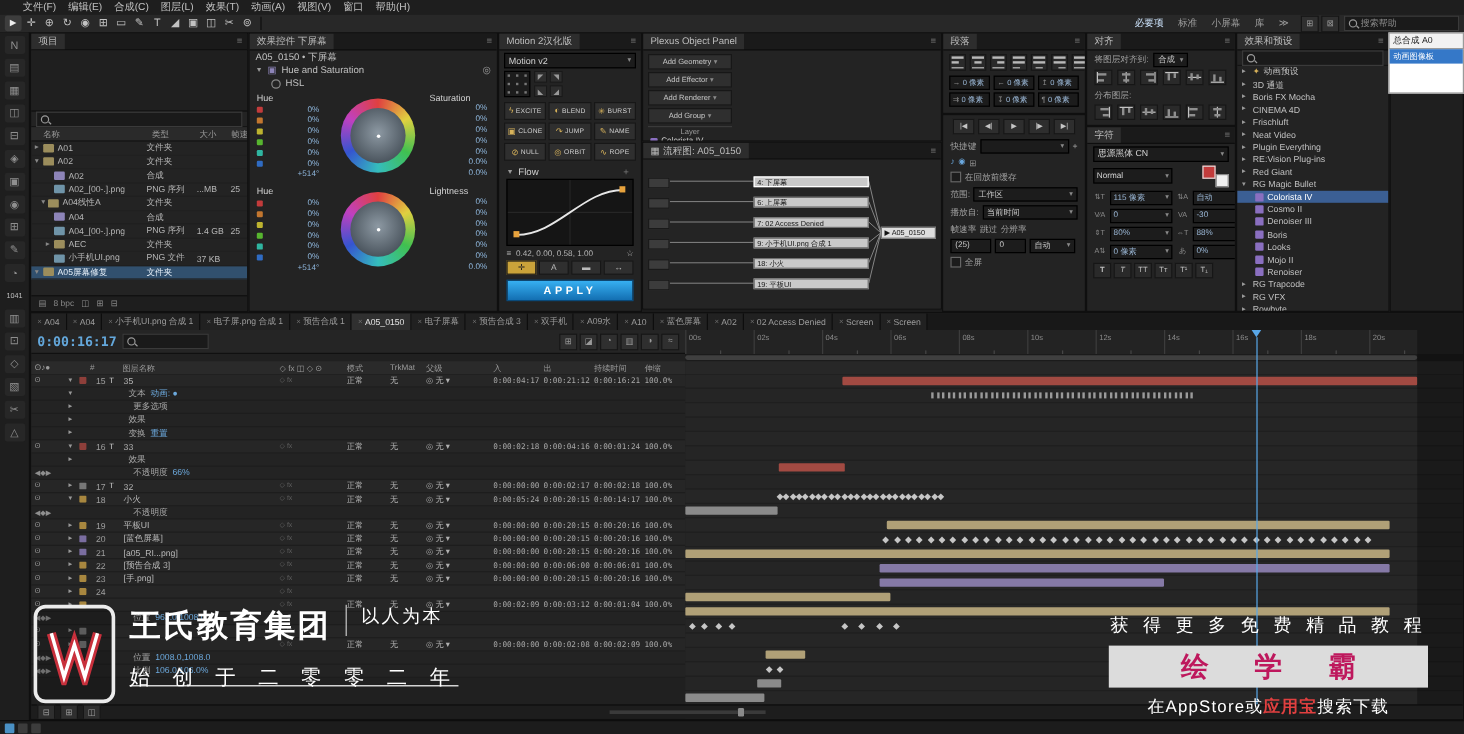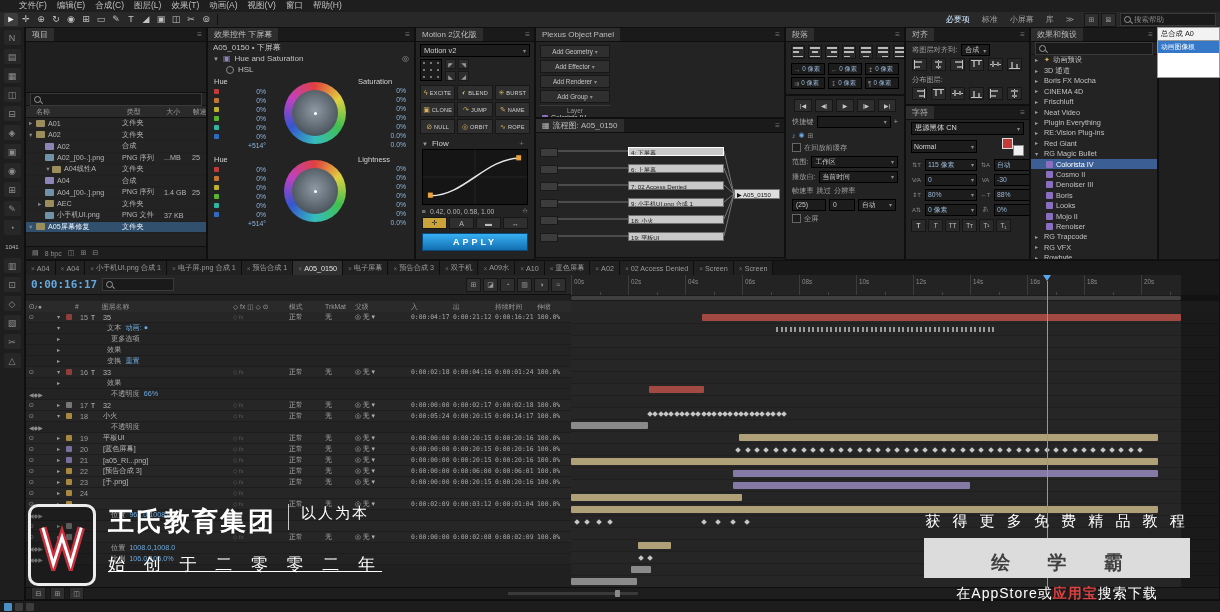--- a/index.html
+++ b/index.html
@@ -216,21 +216,21 @@
   .wmlogo{width:68px;height:82px;border:3px solid #ececec;border-radius:10px;display:flex;align-items:center;
           justify-content:center;background:rgba(10,10,10,.25);box-sizing:border-box;}
   .wmtext{display:flex;flex-direction:column;}
   .wmrow1{display:flex;align-items:flex-start;}
   .brand{font-size:26px;font-weight:bold;letter-spacing:2px;}
   .vline{width:1px;height:26px;background:#fff;opacity:.75;margin:0 12px;}
   .slogan{font-size:15px;letter-spacing:2px;}
   .wmsub{font-size:17px;letter-spacing:7px;margin-top:14px;text-decoration:underline;}
   .promo{position:absolute;right:30px;top:512px;z-index:60;display:flex;flex-direction:column;align-items:center;gap:7px;color:#fff;}
   .pline1{font-size:15px;letter-spacing:4px;white-space:nowrap;}
-  .pbar{background:#dcdcdc;color:#404040;font-size:19px;font-weight:bold;letter-spacing:16px;padding:12px 10px 2px 26px;
+  .pbar{background:#dcdcdc;color:#be185d;font-size:23px;font-weight:bold;letter-spacing:16px;padding:2px 10px 2px 26px;
         min-width:230px;text-align:center;}
   .pline3{font-size:14px;letter-spacing:1px;white-space:nowrap;}
   .pline3 .hl{color:#e04040;font-weight:bold;}
 </style>
 </head>
 <body>
 
 <div id="root">
 
   <div class="menubar">
@@ -355,21 +355,21 @@
           <div class="pnamewrap" style="padding-left: 11px;">
             <div class="ptw"></div>
             <div class="picon footage"></div>
             <div class="pname">A02_[00-.].png</div>
           </div>
           <div class="ptype">PNG 序列</div>
           <div class="psize">...MB</div>
           <div class="pfps">25</div>
         </div>
         <div class="prow">
-          <div class="pnamewrap" style="padding-left: 18px; text-align: center;">
+          <div class="pnamewrap" style="padding-left: 6px; text-align: center;">
             <div class="ptw">▼</div>
             <div class="picon folder"></div>
             <div class="pname">A04线性A</div>
           </div>
           <div class="ptype">文件夹</div>
           <div class="psize"></div>
           <div class="pfps"></div>
         </div>
         <div class="prow">
           <div class="pnamewrap" style="padding-left: 11px;">

